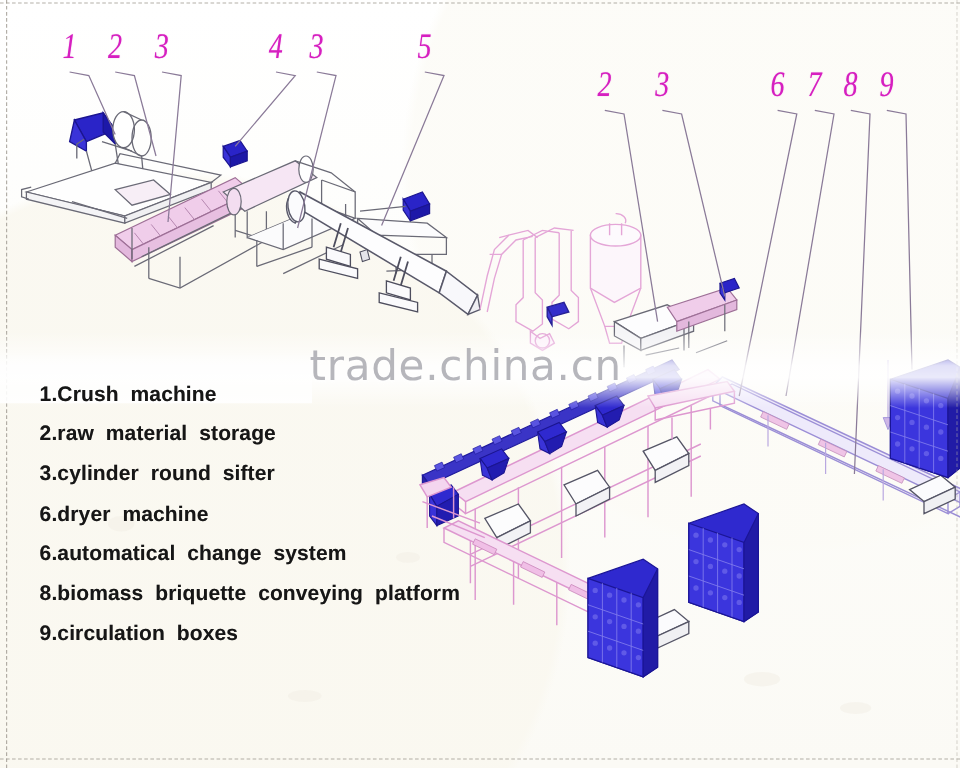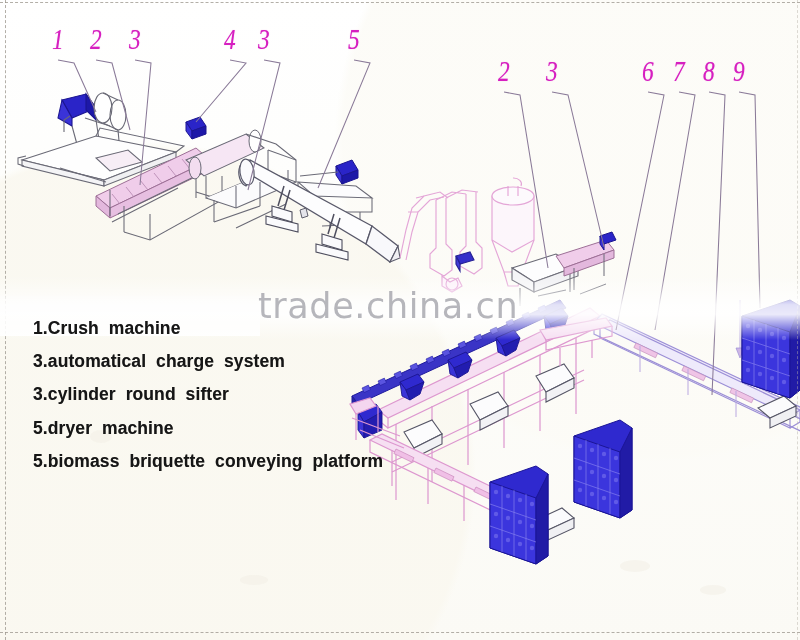--- a/index.html
+++ b/index.html
@@ -478,24 +478,26 @@
       <div class="callout" style="left: 498px; top: 56px; color: rgb(214, 31, 192);">2</div>
       <div class="callout" style="left: 546px; top: 56px; color: rgb(214, 31, 192);">3</div>
       <div class="callout" style="left: 642px; top: 56px; color: rgb(214, 31, 192);">6</div>
       <div class="callout" style="left: 673px; top: 56px; color: rgb(214, 31, 192);">7</div>
       <div class="callout" style="left: 703px; top: 56px; color: rgb(214, 31, 192);">8</div>
       <div class="callout" style="left: 733px; top: 56px; color: rgb(214, 31, 192);">9</div>
     </div>
 
   <div id="legend">
       <div class="legend-row"><span>1.Crush  machine</span></div>
-      <div class="legend-row"><span>3.automatical  charge  system</span></div>
+      <div class="legend-row"><span>2.raw  material  storage</span></div>
       <div class="legend-row"><span>3.cylinder  round  sifter</span></div>
-      <div class="legend-row"><span>5.dryer  machine</span></div>
-      <div class="legend-row"><span>5.biomass  briquette  conveying  platform</span></div>
+      <div class="legend-row"><span>6.dryer  machine</span></div>
+      <div class="legend-row"><span>6.automatical  change  system</span></div>
+      <div class="legend-row"><span>8.biomass  briquette  conveying  platform</span></div>
+      <div class="legend-row"><span>9.circulation  boxes</span></div>
     </div>
 
   <div class="perf top"></div>
   <div class="perf bottom"></div>
   <div class="perf left"></div>
   <div class="perf right"></div>
 
 </div>
 
 </body></html>

